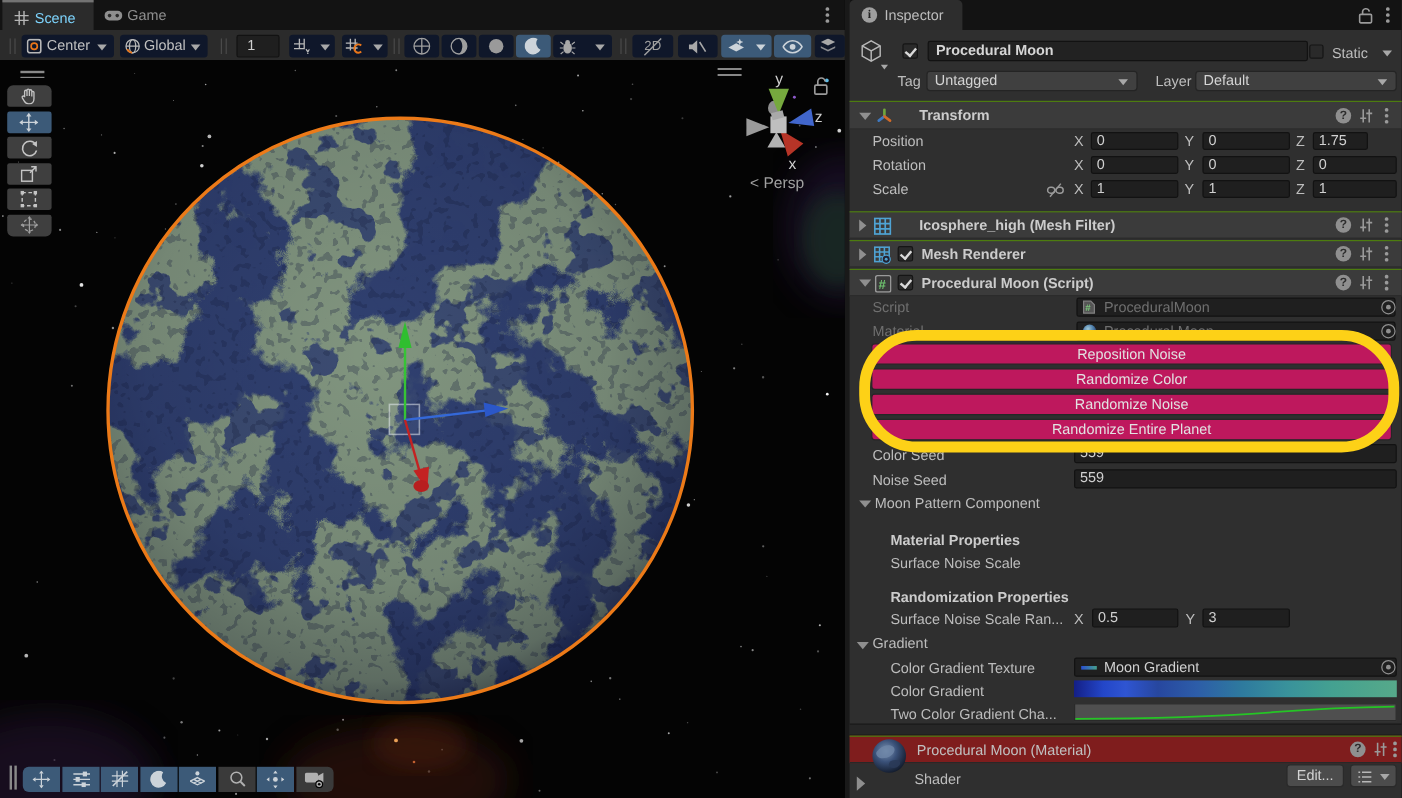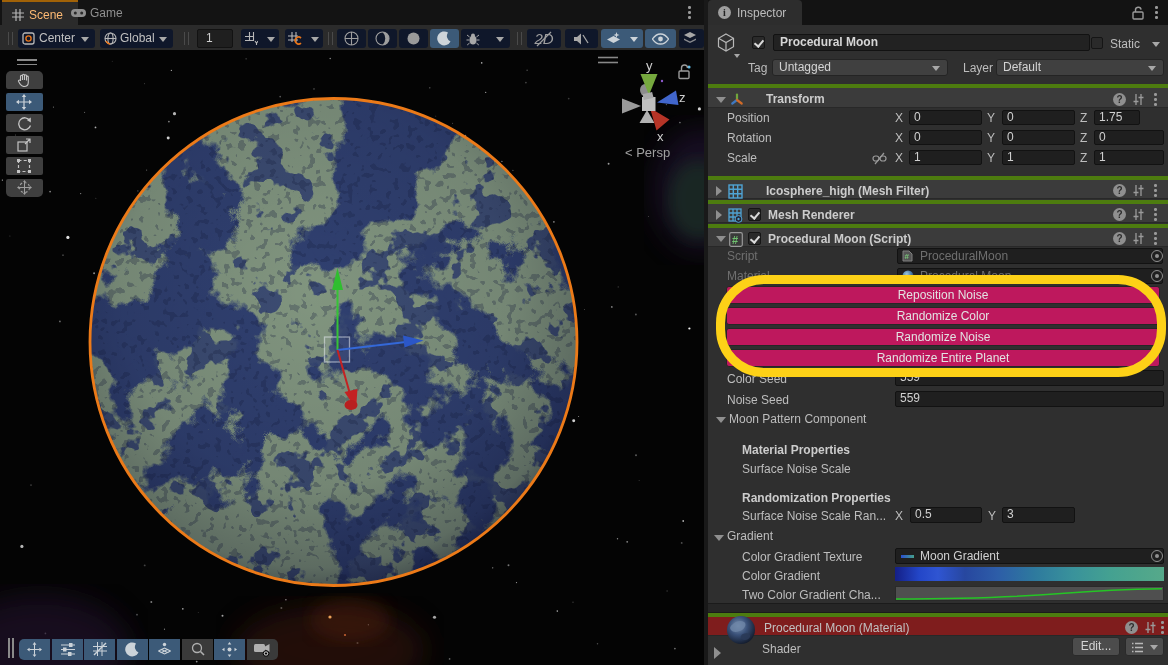--- a/index.html
+++ b/index.html
@@ -5,21 +5,21 @@
 .abs{position:absolute}
 #scene{position:absolute;left:0;top:0;width:704px;height:665px;background:#040404}
 #stabs{position:absolute;left:0;top:0;width:704px;height:25px;background:#131313}
 .tab{position:absolute;top:0;height:25px;line-height:26px;color:#8f8f8f}
 #stoolbar{position:absolute;left:0;top:25px;width:704px;height:25px;background:#2b2b2b}
 .tbtn{position:absolute;top:4px;height:19px;background:#0f172a;border-radius:3px;color:#c0c0c0;line-height:19px}
 .tbtn.sel{background:#3c5a78}
 .sepv{position:absolute;top:7px;width:1px;height:13px;background:#4a4a4a}
 #inspector{position:absolute;left:708px;top:0;width:460px;height:665px;background:#2f2f2f}
 #itabbar{position:absolute;left:0;top:0;width:460px;height:25px;background:#131313}
-.hdr{position:absolute;left:0;width:460px;height:22px;background:#3b3b3b;border-top:4px solid #4d7c0f;border-bottom:1px solid #282828;box-sizing:border-box}
+.hdr{position:absolute;left:0;width:460px;height:22px;background:#3b3b3b;border-top:1px solid #4d7c0f;border-bottom:1px solid #282828;box-sizing:border-box}
 .hdr b{position:absolute;top:4px;font-size:12px;color:#cccccc;white-space:nowrap}
 .lbl{position:absolute;color:#bdbdbd;white-space:nowrap}
 .dlbl{position:absolute;color:#6f6f6f;white-space:nowrap}
 .fld{position:absolute;background:#1f1f1f;border:1px solid #121212;border-radius:2px;box-sizing:border-box;color:#d0d0d0;padding-left:4px;line-height:13px;font-size:12px;white-space:nowrap;overflow:hidden}
 .drop{position:absolute;background:#404040;border:1px solid #242424;border-radius:3px;box-sizing:border-box;color:#d4d4d4;padding-left:6px;font-size:12px;white-space:nowrap;overflow:hidden}
 .caret{position:absolute;width:0;height:0;border-left:4px solid transparent;border-right:4px solid transparent;border-top:5px solid #a8a8a8}
 .fold{position:absolute;width:0;height:0}
 .fold.open{border-left:5px solid transparent;border-right:5px solid transparent;border-top:6px solid #8f8f8f}
 .fold.closed{border-top:5px solid transparent;border-bottom:5px solid transparent;border-left:6px solid #8f8f8f}
 .ubtn{position:absolute;left:18px;width:434px;height:18px;background:#be185d;border:1px solid #262626;border-radius:3px;box-sizing:border-box;color:#e2e2e2;text-align:center;line-height:16px;font-size:12px}
@@ -253,29 +253,29 @@
 <text x="657" y="91" fill="#cfcfcf" font-size="13">x</text>
 <g stroke="#9a9a9a" fill="none" stroke-width="1.4">
 <rect x="679" y="21" width="10" height="7.5" rx="1"></rect>
 <path d="M 681.5 21 v -3 a 3 3 0 0 1 6 0"></path>
 </g>
 <text x="625" y="107" fill="#a0a0a0" font-size="13">&lt; Persp</text>
 </g>
 </svg>
 
 <div id="stabs">
-<div class="tab" style="left:2px;width:76px;background:#2b2b2b;border-top:2px solid #a16207;box-sizing:border-box;color:#fdba74">
+<div class="tab" style="left:2px;width:76px;background:#2b2b2b;border-top:2px solid #737373;box-sizing:border-box;color:#7dd3fc">
 <svg width="12" height="12" style="position:absolute;left:10px;top:7px" viewBox="0 0 12 12">
           <g stroke="#b5b5b5" stroke-width="1.2">
             <path d="M4 0v12M8 0v12M0 4h12M0 8h12"></path>
           </g>
         </svg>
 <span style="position:absolute;left:27px">Scene</span>
       </div>
-<div class="tab" style="left:64px;width:62px">
+<div class="tab" style="left:80px;width:62px">
 <svg width="15" height="10" style="position:absolute;left:7px;top:8px" viewBox="0 0 15 10">
           <rect x="0" y="1" width="15" height="8" rx="4" fill="#8f8f8f"></rect>
           <circle cx="4.3" cy="5" r="1.5" fill="#2a2a2a"></circle>
           <circle cx="10.7" cy="5" r="1.5" fill="#2a2a2a"></circle>
         </svg>
 <span style="position:absolute;left:26px">Game</span>
       </div>
 <div class="kebab" style="left:688px;top:6px">
         <div class="dot"></div>
         <div class="dot"></div>
@@ -359,21 +359,21 @@
           <circle cx="7" cy="3.4" r="2" fill="#a8a8a8"></circle>
           <g stroke="#a8a8a8" stroke-width="1">
             <path d="M3.6 5L1 3M3.2 8H0.5M3.6 11l-2.4 2M10.4 5L13 3M10.8 8h2.7M10.4 11l2.4 2"></path>
           </g>
         </svg>
 <div class="caret" style="right:6px;top:8px"></div>
       </div>
 <div class="sepv" style="left:517px"></div>
       <div class="sepv" style="left:521px"></div>
 <div class="tbtn" style="left:527px;width:34px;text-align:center;color:#9f9f9f">
-<span style="font-style:italic;font-size:15px">2D</span>
+<span style="font-size:11px">2D</span>
 <svg width="16" height="16" style="position:absolute;left:9px;top:2px">
           <line x1="1" y1="15" x2="15" y2="1" stroke="#9f9f9f" stroke-width="1.2"></line>
         </svg></div>
 <div class="tbtn" style="left:565px;width:33px">
 <svg width="15" height="14" style="position:absolute;left:9px;top:3px" viewBox="0 0 15 14">
           <polygon points="0,5 3,5 7,1.5 7,12.5 3,9 0,9" fill="#a8a8a8"></polygon>
           <line x1="9" y1="3" x2="14" y2="11" stroke="#a8a8a8" stroke-width="1.3"></line>
         </svg>
       </div>
 <div class="tbtn sel" style="left:601px;width:42px">

